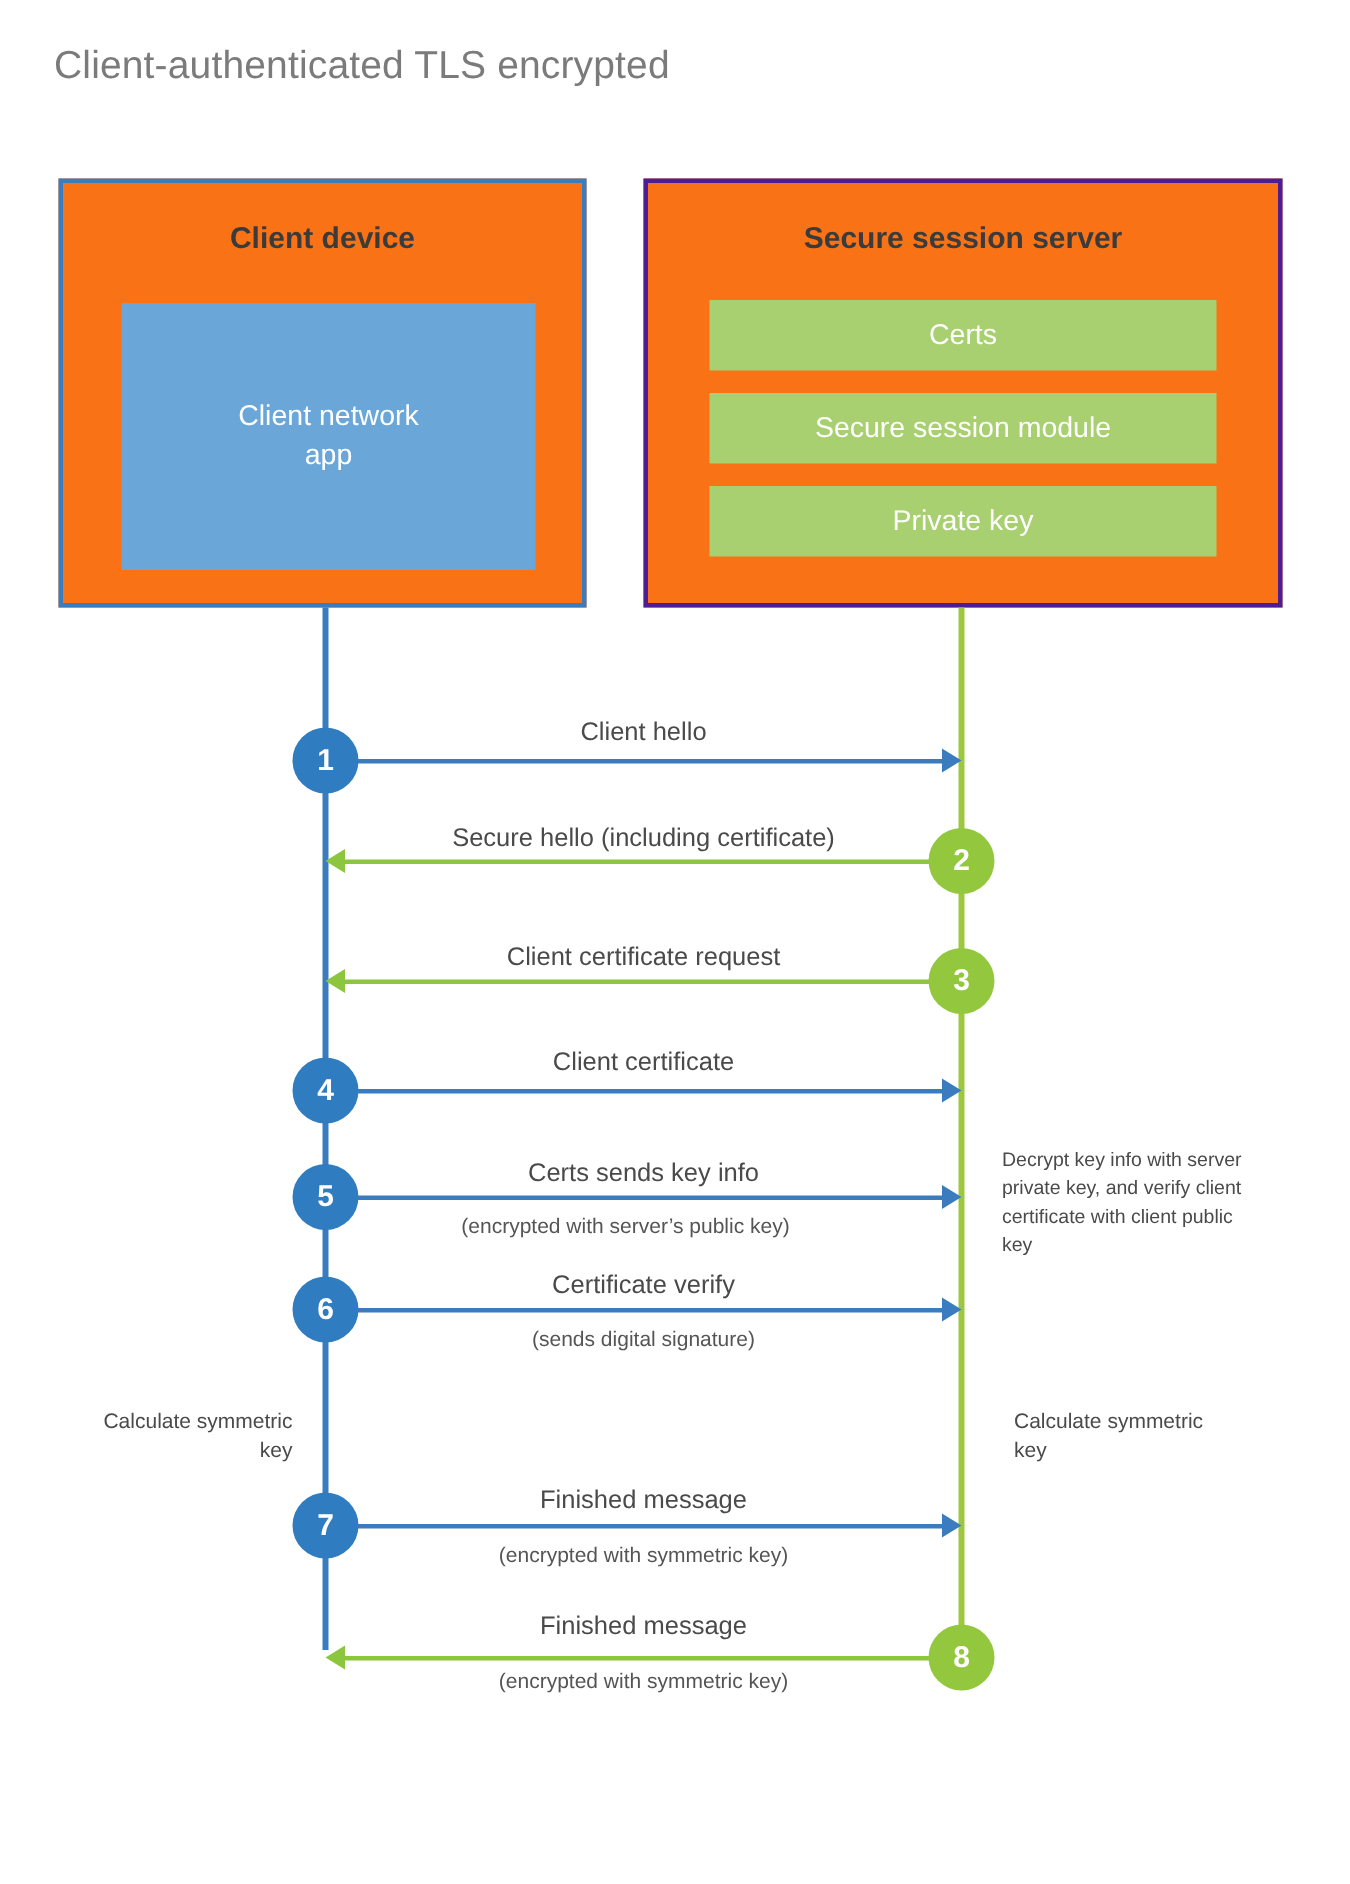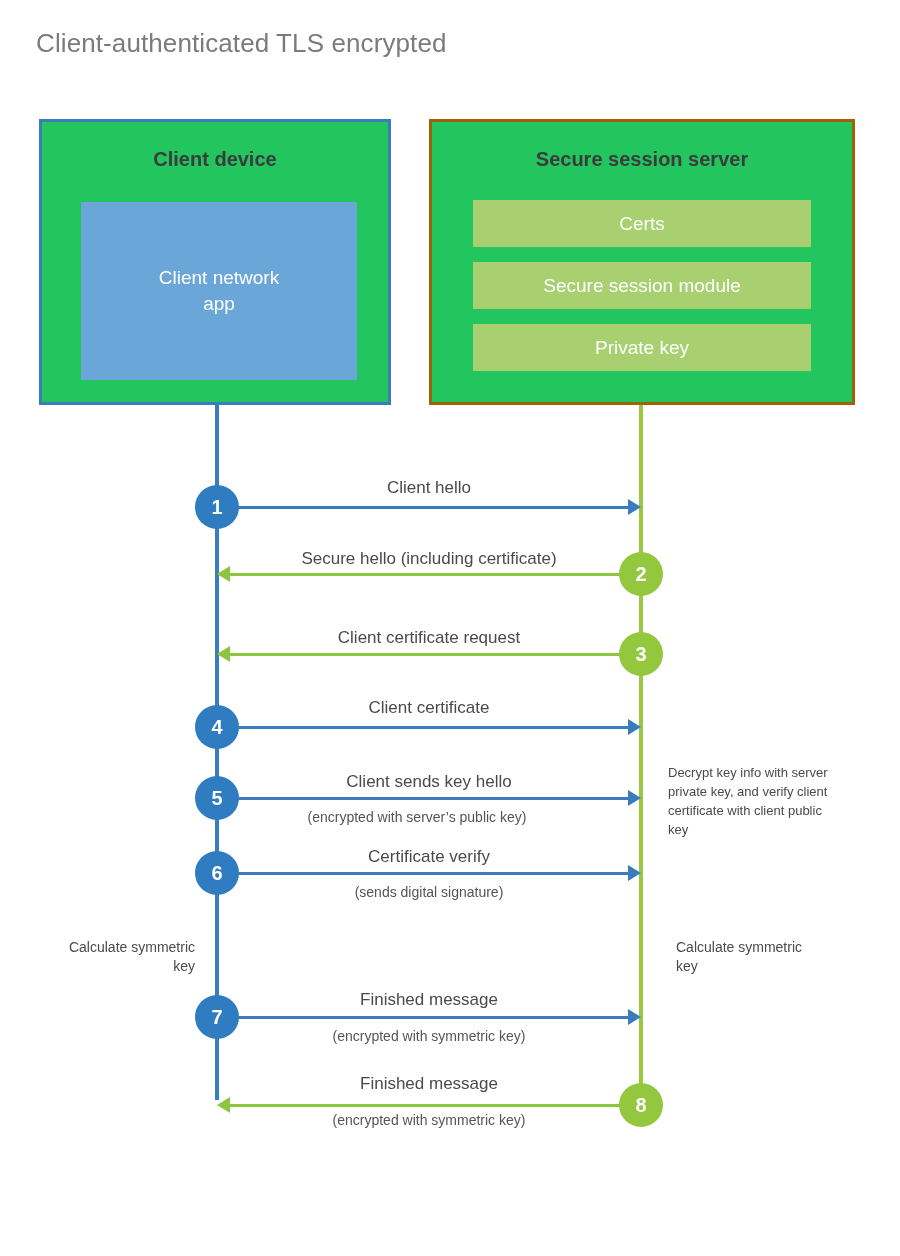--- a/index.html
+++ b/index.html
@@ -26,32 +26,32 @@
     top: 28px;
     font-size: 26px;
     font-weight: 400;
     color: #7b7b7b;
     letter-spacing: 0.1px;
     white-space: nowrap;
   }
   
   .party-box {
     position: absolute;
-    background: #22c55e;
+    background: #f97316;
     box-sizing: border-box;
   }
   .party-box.client {
     left: 39px; top: 119px;
     width: 352px; height: 286px;
     border: 3px solid #3a7cbd;
   }
   .party-box.server {
     left: 429px; top: 119px;
     width: 426px; height: 286px;
-    border: 3px solid #a16207;
+    border: 3px solid #4c1d95;
   }
   .party-title {
     position: absolute;
     left: 0; right: 0;
     top: 26px;
     text-align: center;
     font-size: 20px;
     font-weight: bold;
     color: #3b3b3b;
   }
@@ -205,21 +205,21 @@
   <div class="msg-label" style="left:217px; top:628px; width:424px;">Client certificate request</div>
   <div class="arrow-line green" style="left:230px; top:653px; width:411px;"></div>
   <div class="arrow-head left green" style="left:217px; top:646px;"></div>
   <div class="step-circle green" style="left:619px; top:632px;">3</div>
 
   <div class="msg-label" style="left:217px; top:698px; width:424px;">Client certificate</div>
   <div class="arrow-line blue" style="left:217px; top:726px; width:411px;"></div>
   <div class="arrow-head right blue" style="left:628px; top:719px;"></div>
   <div class="step-circle blue" style="left:195px; top:705px;">4</div>
 
-  <div class="msg-label" style="left:217px; top:772px; width:424px;">Client sends key hello</div>
+  <div class="msg-label" style="left:217px; top:772px; width:424px;">Certs sends key info</div>
   <div class="arrow-line blue" style="left:217px; top:797px; width:411px;"></div>
   <div class="arrow-head right blue" style="left:628px; top:790px;"></div>
   <div class="msg-sub" style="left:205px; top:809px; width:424px;">(encrypted with server’s public key)</div>
   <div class="step-circle blue" style="left:195px; top:776px;">5</div>
 
   <div class="msg-label" style="left:217px; top:847px; width:424px;">Certificate verify</div>
   <div class="arrow-line blue" style="left:217px; top:872px; width:411px;"></div>
   <div class="arrow-head right blue" style="left:628px; top:865px;"></div>
   <div class="msg-sub" style="left:217px; top:884px; width:424px;">(sends digital signature)</div>
   <div class="step-circle blue" style="left:195px; top:851px;">6</div>

